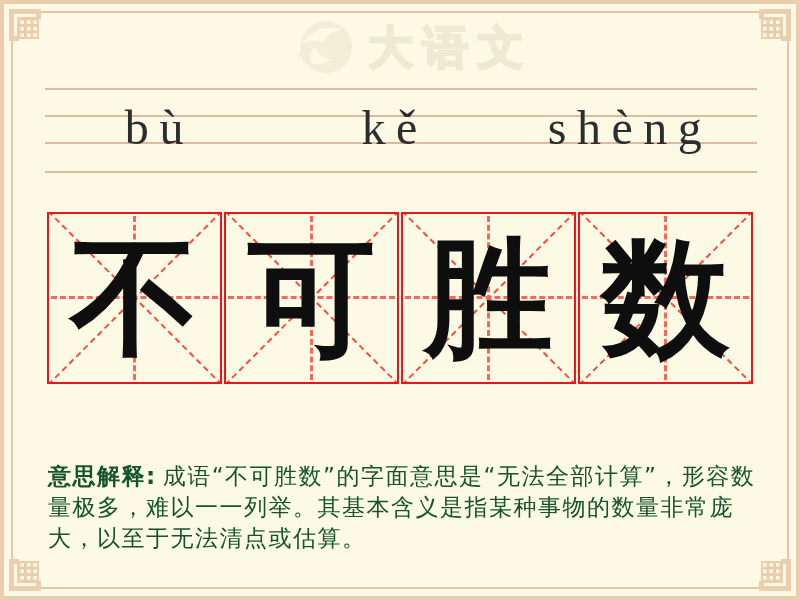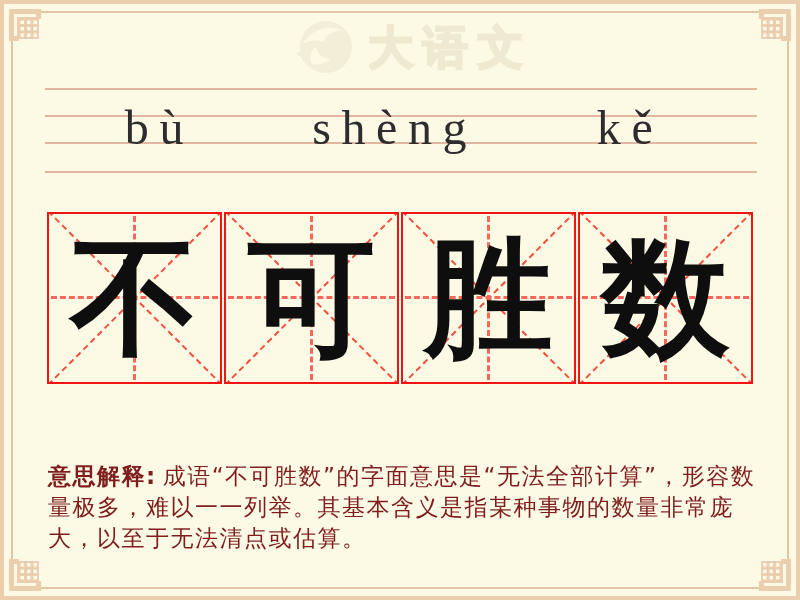--- a/index.html
+++ b/index.html
@@ -38,21 +38,21 @@
   .cross-v{position:absolute;top:2px;bottom:2px;left:50%;margin-left:-2px;border-left:3px dashed #f7685a;}
   .diag{position:absolute;top:50%;left:50%;width:246px;border-top:2px dashed #f64f3e;}
   .diag.d1{transform:translate(-50%,-50%) rotate(45deg);}
   .diag.d2{transform:translate(-50%,-50%) rotate(-45deg);}
   .char{position:absolute;inset:0;display:flex;align-items:center;justify-content:center;
         font-size:128px;font-weight:900;color:#0e0e0e;line-height:1;
         font-family:"DejaVu Sans",sans-serif;}
 
   
   .explanation{position:absolute;left:48px;top:438px;width:712px;
-               font-size:23px;line-height:31px;color:#7f1d1d;letter-spacing:1.5px;text-align:left;}
+               font-size:23px;line-height:31px;color:#14532d;letter-spacing:1.5px;text-align:left;}
   .explanation .label{font-weight:bold;margin-right:6px;}
 </style>
 </head>
 <body>
 
 <div class="stage">
 
   <div class="outer-band"></div>
   <div class="inner-line"></div>
 
@@ -147,22 +147,22 @@
     </svg>
     <span class="wm-text">大语文</span>
   </div>
 
   <div class="pinyin-grid">
     <div class="mid m1"></div>
     <div class="mid m2"></div>
   </div>
   <div class="pinyin-row">
     <div class="pinyin-cell">bù</div>
+    <div class="pinyin-cell">kě</div>
     <div class="pinyin-cell">shèng</div>
-    <div class="pinyin-cell">kě</div>
   </div>
 
   <div class="charbox-row">
     <div class="charbox">
       <div class="diag d1"></div>
       <div class="diag d2"></div>
       <div class="cross-h"></div>
       <div class="cross-v"></div>
       <div class="char">不</div>
     </div>

